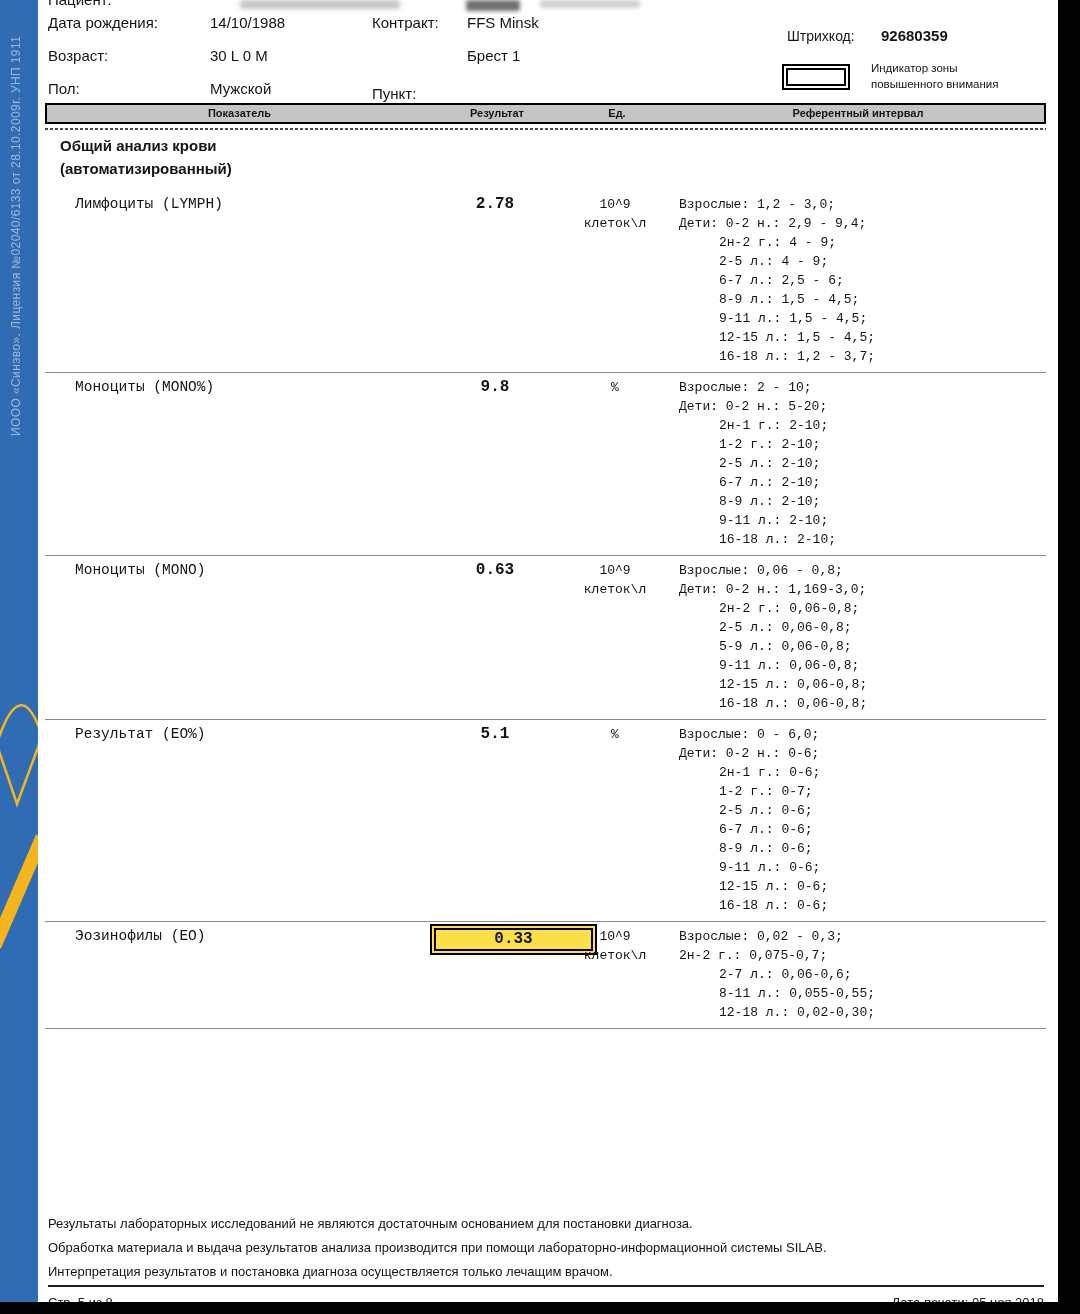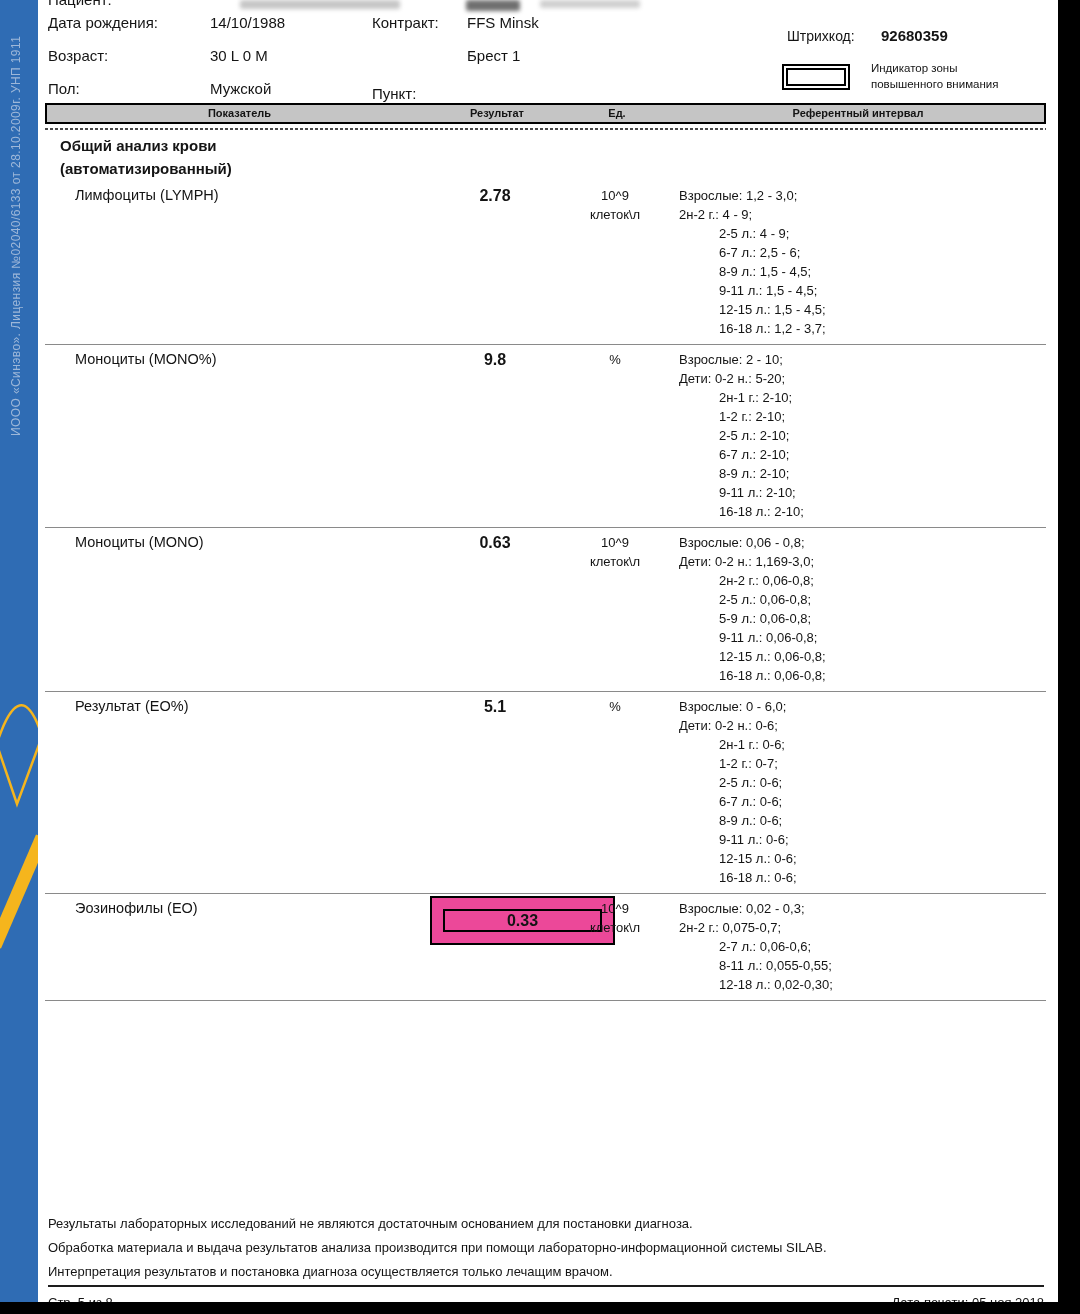--- a/index.html
+++ b/index.html
@@ -43,33 +43,33 @@
   .thead .hc{text-align:center;}
   .thead .hc.ref{}
   .dashline{
     position:absolute;left:7px;top:128px;width:1001px;height:2px;
     background:repeating-linear-gradient(90deg,#4a4a4a 0 3px,transparent 3px 5px);
   }
 
   .section-title{position:absolute;left:22px;top:134px;font-weight:bold;font-size:15px;line-height:23px;}
 
   
-  .tbody{position:absolute;left:7px;top:181px;width:1001px;}
+  .tbody{position:absolute;left:7px;top:190px;width:1001px;font-family:Liberation Mono, monospace;}
   .row{
     display:grid;grid-template-columns:385px 130px 110px 1fr;
     padding:5px 0 6px;border-bottom:1px solid #8a8a8a;
   }
   .c-name{padding-left:30px;font-size:14.5px;line-height:19px;}
   .c-res{text-align:center;font-weight:bold;font-size:16px;line-height:19px;}
   .c-unit{text-align:center;font-size:13px;line-height:19px;}
   .c-ref{padding-left:9px;font-size:13px;line-height:19px;}
   .c-ref div:nth-child(n+3){padding-left:40px;}
 
   
-  .resbox{width:159px;margin:-3px auto 4px;border:2px solid #000;padding:11px;background:#ec4899;}
+  .resbox{width:159px;margin:-3px auto 4px;border:2px solid #000;padding:2px;background:#fde047;}
   .resbox-inner{border:2px solid #000;line-height:19px;text-align:center;}
 
   
   .footer{position:absolute;left:10px;top:1212px;width:996px;font-size:13px;}
   .footer .d-line{line-height:24px;}
   .footer .rule{border-bottom:2px solid #1d1d1d;margin-top:1px;}
   .footer-row{display:flex;justify-content:space-between;padding-top:8px;font-size:13px;}
 </style>
 </head>
 <body>
@@ -130,20 +130,21 @@
 
     <div class="row">
       <div class="c-name">Лимфоциты (LYMPH)</div>
       <div class="c-res">2.78</div>
       <div class="c-unit">
           <div>10^9</div>
           <div>клеток\л</div>
         </div>
       <div class="c-ref">
           <div>Взрослые: 1,2 - 3,0;</div>
+          <div>Дети: 0-2 н.: 2,9 - 9,4;</div>
           <div>2н-2 г.: 4 - 9;</div>
           <div>2-5 л.: 4 - 9;</div>
           <div>6-7 л.: 2,5 - 6;</div>
           <div>8-9 л.: 1,5 - 4,5;</div>
           <div>9-11 л.: 1,5 - 4,5;</div>
           <div>12-15 л.: 1,5 - 4,5;</div>
           <div>16-18 л.: 1,2 - 3,7;</div>
         </div>
     </div>
 

